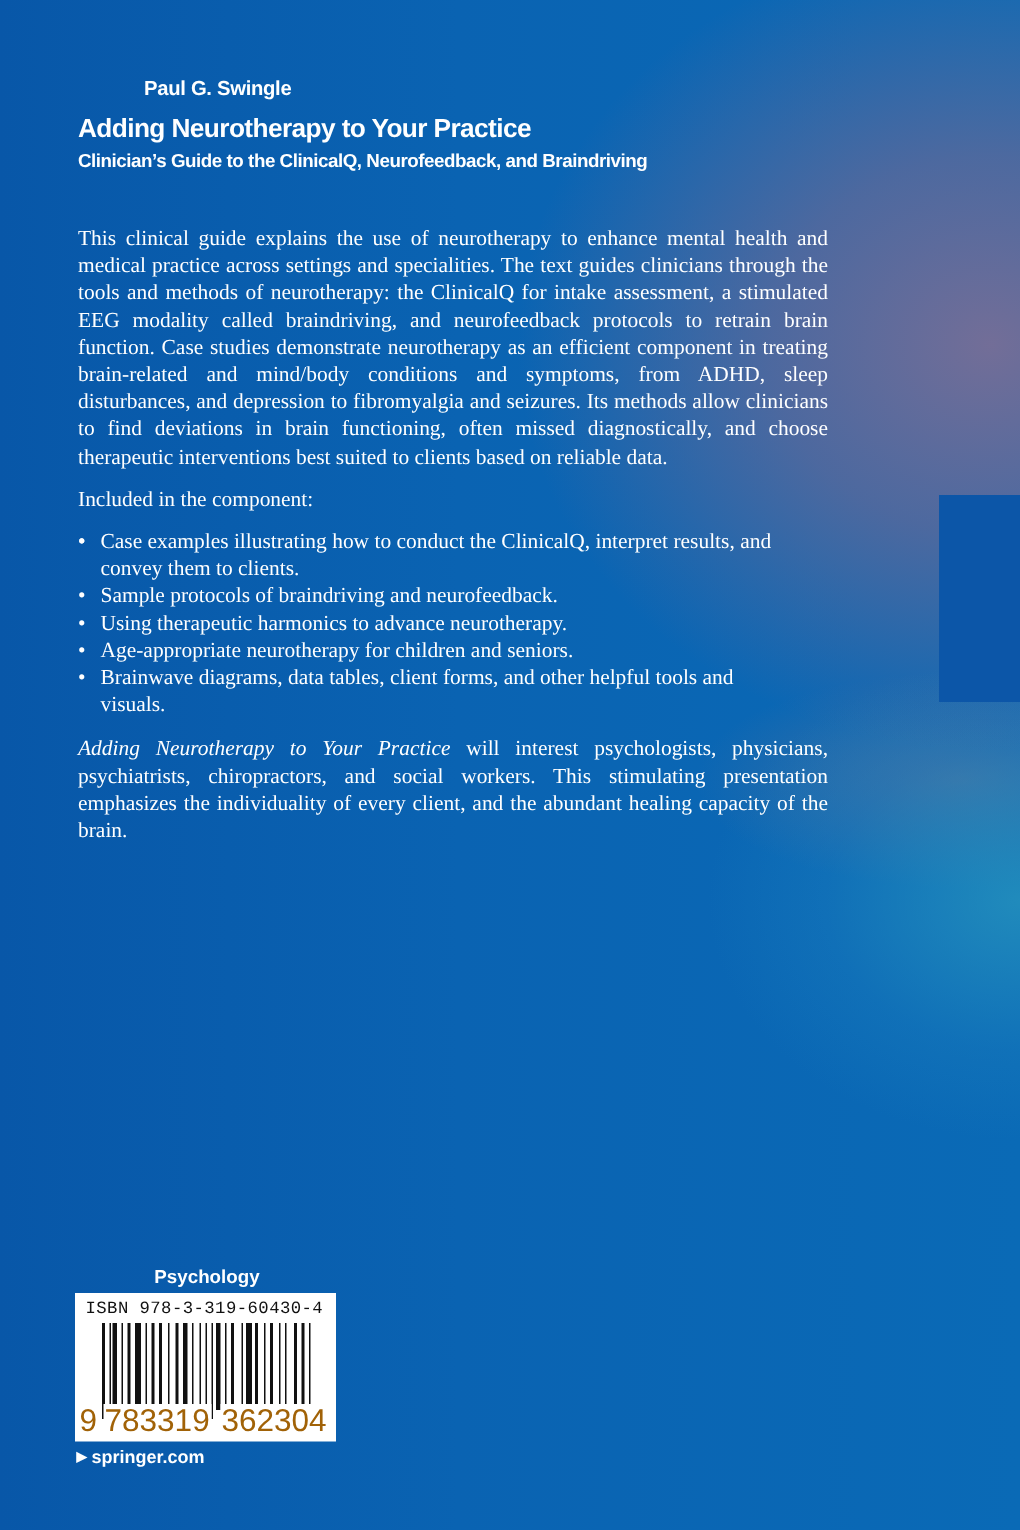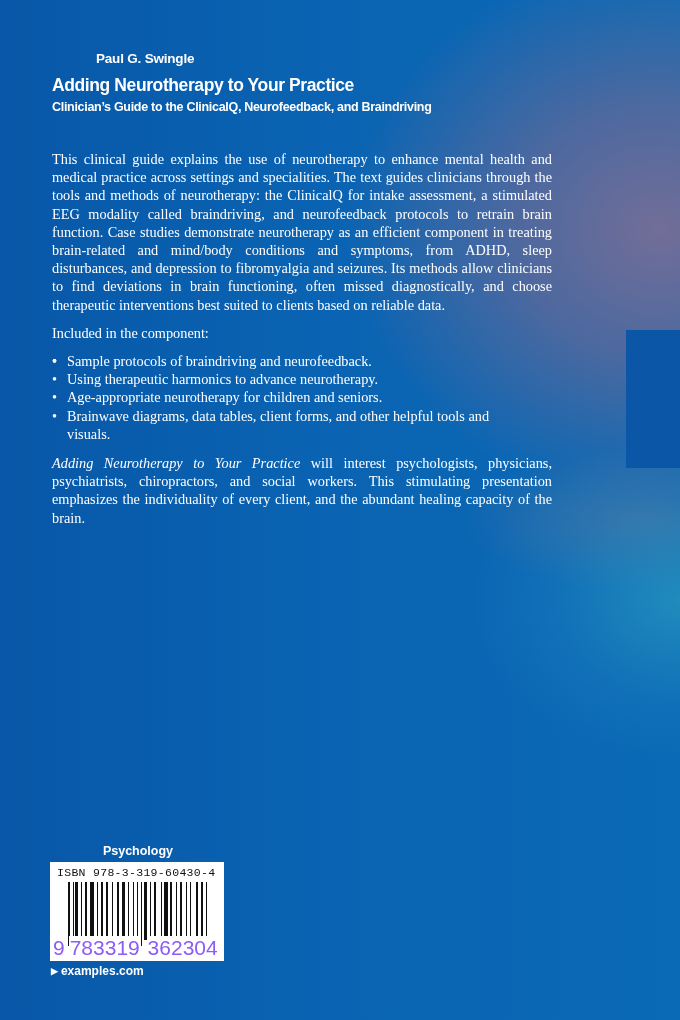--- a/index.html
+++ b/index.html
@@ -148,21 +148,21 @@
     .barcode span.long {
       height: 64px;
     }
     .barcode-digits {
       position: absolute;
       left: 3px;
       top: 75px;
       font-family: "Liberation Sans", sans-serif;
       font-size: 21px;
       line-height: 22px;
-      color: #8b5cf6;
+      color: #a16207;
       background: transparent;
     }
     .barcode-digits .d-first {
       margin-right: 4px;
     }
     .barcode-digits .d-mid {
       background: #fff;
       padding: 0 1px;
     }
     .site-link {
@@ -193,20 +193,21 @@
 
 <div class="body-text">
   <p class="p-intro">This clinical guide explains the use of neurotherapy to enhance mental health and medical practice across settings and specialities. The text guides clinicians through the tools and methods of neurotherapy: the ClinicalQ for intake assessment, a stimulated EEG modality called braindriving, and neurofeedback protocols to retrain brain function. Case studies demonstrate neurotherapy as an efficient component in treating brain-related and mind/body conditions and symptoms, from ADHD, sleep disturbances, and depression to fibromyalgia and seizures. Its methods allow clinicians to find deviations in brain functioning, often missed diagnostically, and choose therapeutic interventions best suited to clients based on reliable data.</p>
   <p class="p-coverage">Included in the component:</p>
   <ul class="coverage-list">
     <li>
       <span class="bullet">•</span>
     </li>
     <li>
       <span class="bullet">•</span>
+      <span>Case examples illustrating how to conduct the ClinicalQ, interpret results, and convey them to clients.</span>
     </li>
     <li>
       <span class="bullet">•</span>
       <span>Sample protocols of braindriving and neurofeedback.</span>
     </li>
     <li>
       <span class="bullet">•</span>
       <span>Using therapeutic harmonics to advance neurotherapy.</span>
     </li>
     <li>
@@ -282,15 +283,15 @@
       <span class="long" style="width:2px"></span>
         <span class="gap" style="width:1px"></span>
         <span class="long" style="width:2px"></span>
     </div>
     <div class="barcode-digits">
       <span class="d-first">9</span><span class="d-mid">783319</span> <span class="d-mid">362304</span>
     </div>
   </div>
   <div class="site-link">
     <span class="arrow">▶</span>
-    <span>examples.com</span>
+    <span>springer.com</span>
   </div>
 </div>
 
 </body></html>

